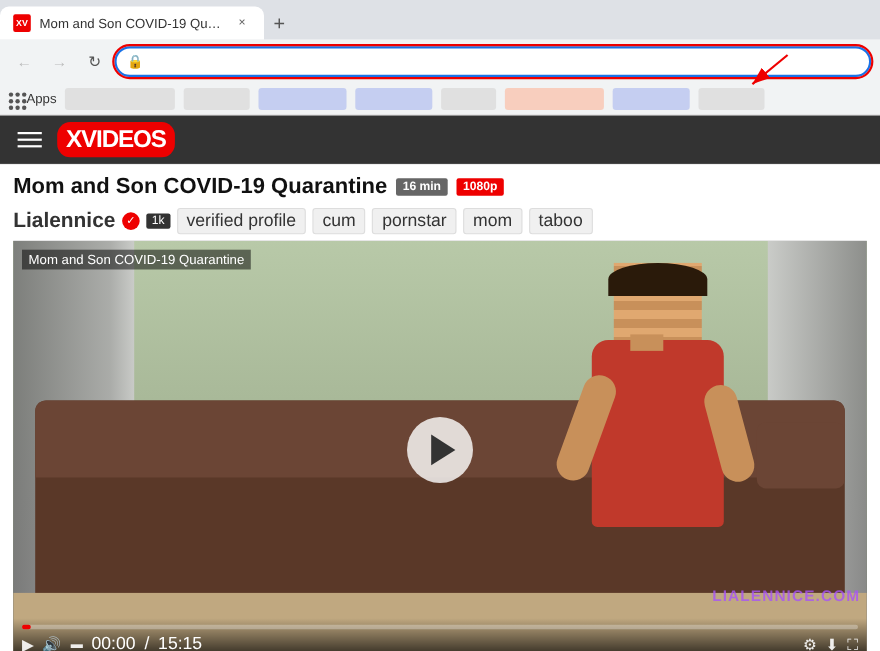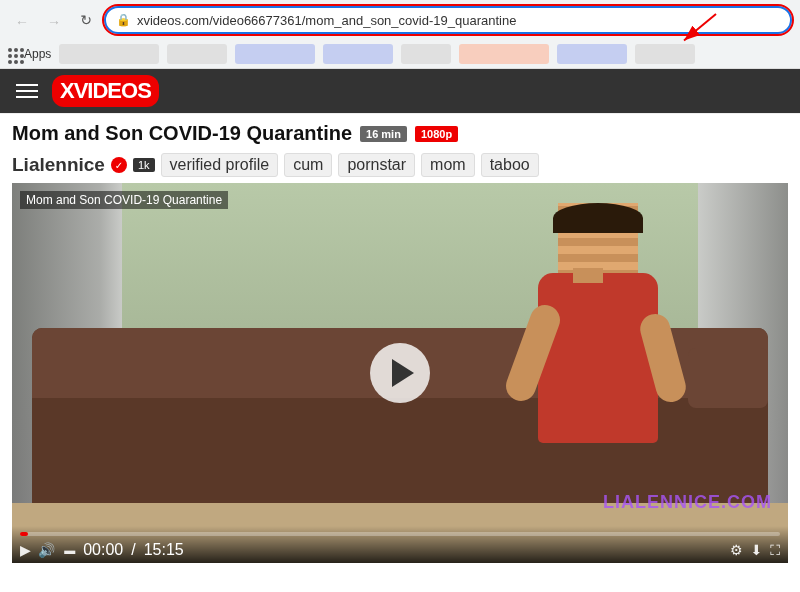--- a/index.html
+++ b/index.html
@@ -66,21 +66,21 @@
     
     .video-player { position: relative; background: #111; margin: 0 12px; height: 380px; overflow: hidden; }
 
     .video-title-overlay { position: absolute; top: 8px; left: 8px; color: #fff; font-size: 12px; background: rgba(0,0,0,0.5); padding: 2px 6px; }
     
     
     .play-btn-overlay { position: absolute; top: 50%; left: 50%; transform: translate(-50%, -50%); width: 60px; height: 60px; background: rgba(255,255,255,0.8); border-radius: 50%; display: flex; align-items: center; justify-content: center; cursor: pointer; }
     .play-btn-overlay:after { content: ''; border-left: 22px solid #333; border-top: 14px solid transparent; border-bottom: 14px solid transparent; margin-left: 5px; }
 
     
-    .watermark { position: absolute; bottom: 50px; right: 16px; color: #a855f7; font-size: 18px; font-weight: bold; opacity: 0.8; font-family: Arial, sans-serif; letter-spacing: 1px; }
+    .watermark { position: absolute; bottom: 50px; right: 6px; color: #a855f7; font-size: 14px; font-weight: bold; opacity: 0.8; font-family: Arial, sans-serif; letter-spacing: 1px; }
 
     
     .video-controls { position: absolute; bottom: 0; left: 0; right: 0; background: linear-gradient(transparent, rgba(0,0,0,0.8)); padding: 6px 8px 4px; }
     .progress-bar-container { width: 100%; height: 4px; background: rgba(255,255,255,0.3); border-radius: 2px; margin-bottom: 5px; cursor: pointer; }
     .progress-bar-fill { width: 1%; height: 100%; background: #e00; border-radius: 2px; }
     .controls-row { display: flex; align-items: center; gap: 8px; }
     .ctrl-btn { color: #fff; font-size: 14px; cursor: pointer; opacity: 0.9; }
     .time-display { color: #fff; font-size: 16px; }
     .ctrl-spacer { flex: 1; }
     .ctrl-right { display: flex; gap: 8px; align-items: center; }
@@ -100,30 +100,39 @@
       width: 80px;
       height: 40px;
       pointer-events: none;
     }
   </style>
 </head>
 <body>
 
 <div class="browser-chrome">
 
+  <div class="tab-bar">
+    <div class="tab">
+      <div class="tab-favicon">
+        <span>XV</span>
+      </div>
+      <span class="tab-title">Mom and Son COVID-19 Qua...</span>
+      <span class="tab-close">×</span>
+    </div>
+    <div class="new-tab-btn">+</div>
+  </div>
 
   <div class="address-bar-row">
     <div class="nav-btn disabled">←</div>
     <div class="nav-btn disabled">→</div>
     <div class="nav-btn">↻</div>
 
     <div class="address-annotation" style="flex:1; position:relative;">
       <div class="address-bar-inner">
         <span class="lock-icon">🔒</span>
-        <span class="address-text">xvideos.com/video66677361/mom_and_son_covid-19_quarantine</span>
       </div>
 
       <div class="red-border-box"></div>
 
       <svg class="annotation-arrow" viewBox="0 0 80 50" xmlns="http://www.w3.org/2000/svg">
         <defs>
           <marker id="arrowhead" markerWidth="8" markerHeight="6" refX="8" refY="3" orient="auto">
             <polygon points="0 0, 8 3, 0 6" fill="#e00"></polygon>
           </marker>
         </defs>

